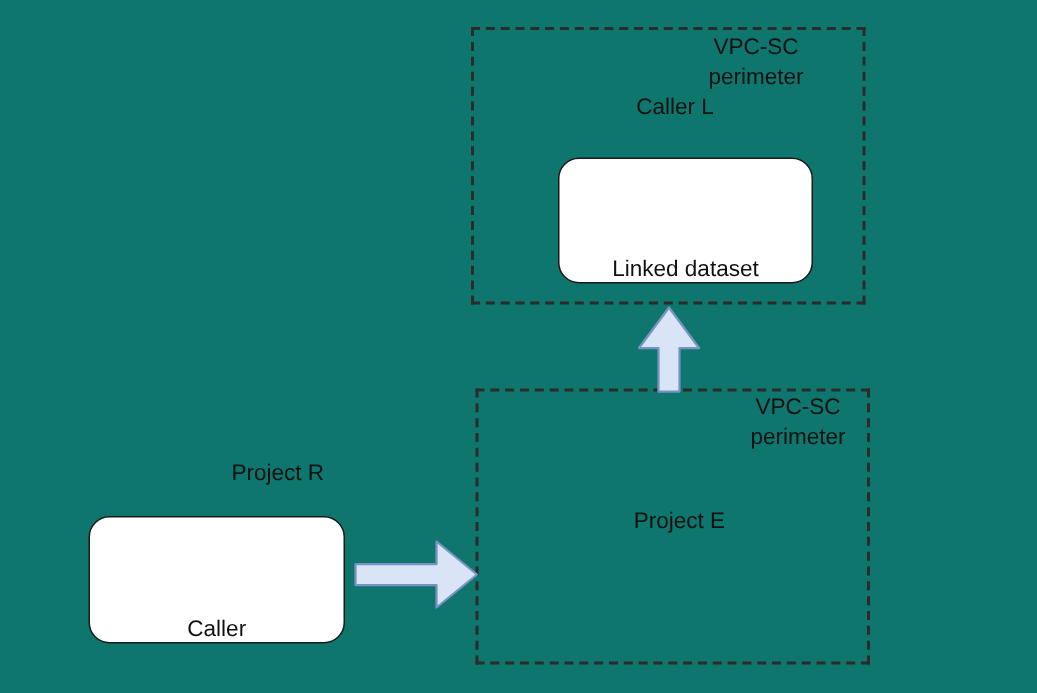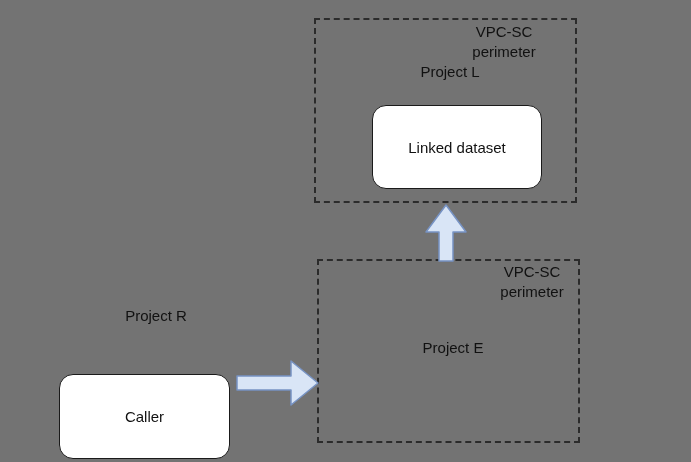--- a/index.html
+++ b/index.html
@@ -4,72 +4,72 @@
 <style>
   html, body {
     margin: 0;
     padding: 0;
     background: #ffffff;
   }
   .canvas {
     position: relative;
     width: 691px;
     height: 462px;
-    background: #737373;
+    background: #0f766e;
     font-family: "Liberation Sans", sans-serif;
     color: #111111;
     overflow: hidden;
   }
   .perimeter-box {
     position: absolute;
     border: 2px dashed #2b2b2b;
     background: transparent;
     box-sizing: border-box;
   }
   .perimeter-top   { left: 314px; top: 18px;  width: 263px; height: 185px; }
   .perimeter-bottom{ left: 317px; top: 259px; width: 263px; height: 184px; }
   .node {
     position: absolute;
     border: 1.5px solid #1a1a1a;
     border-radius: 14px;
     background: #ffffff;
     box-sizing: border-box;
     display: flex;
-    align-items: center;
+    align-items: flex-end;
     justify-content: center;
     font-size: 15px;
   }
   .node-linked { left: 372px; top: 105px; width: 170px; height: 84px; }
   .node-listing{ left: 387px; top: 345px; width: 168px; height: 86px; }
-  .node-caller { left: 59px;  top: 344px; width: 171px; height: 85px; margin-top: 30px; }
+  .node-caller { left: 59px;  top: 344px; width: 171px; height: 85px; }
   .label {
     position: absolute;
     font-size: 15px;
     line-height: 20px;
     text-align: center;
     white-space: pre-line;
   }
   .label-perim-top    { left: 444px; top: 22px;  width: 120px; }
   .label-project-l    { left: 390px; top: 62px;  width: 120px; }
   .label-perim-bottom { left: 472px; top: 262px; width: 120px; }
   .label-project-e    { left: 393px; top: 306px; width: 120px; margin-top: 32px; }
-  .label-project-r    { left: 96px;  top: 306px; width: 120px; }
+  .label-project-r    { left: 96px;  top: 306px; width: 120px; text-align: right; }
   .arrow-svg { position: absolute; }
   .arrow-right-svg { left: 236px; top: 359px; }
   .arrow-up-svg    { left: 424px; top: 204px; }
 </style>
 </head>
 <body>
 
 <div class="canvas">
 
   <div class="perimeter-box perimeter-top"></div>
   <div class="label label-perim-top">VPC-SC
 perimeter</div>
-  <div class="label label-project-l">Project L</div>
+  <div class="label label-project-l">Caller L</div>
   <div class="node node-linked">
     <span>Linked dataset</span>
   </div>
 
   <div class="perimeter-box perimeter-bottom"></div>
   <div class="label label-perim-bottom">VPC-SC
 perimeter</div>
   <div class="label label-project-e">Project E</div>
 
   <div class="label label-project-r">Project R</div>

